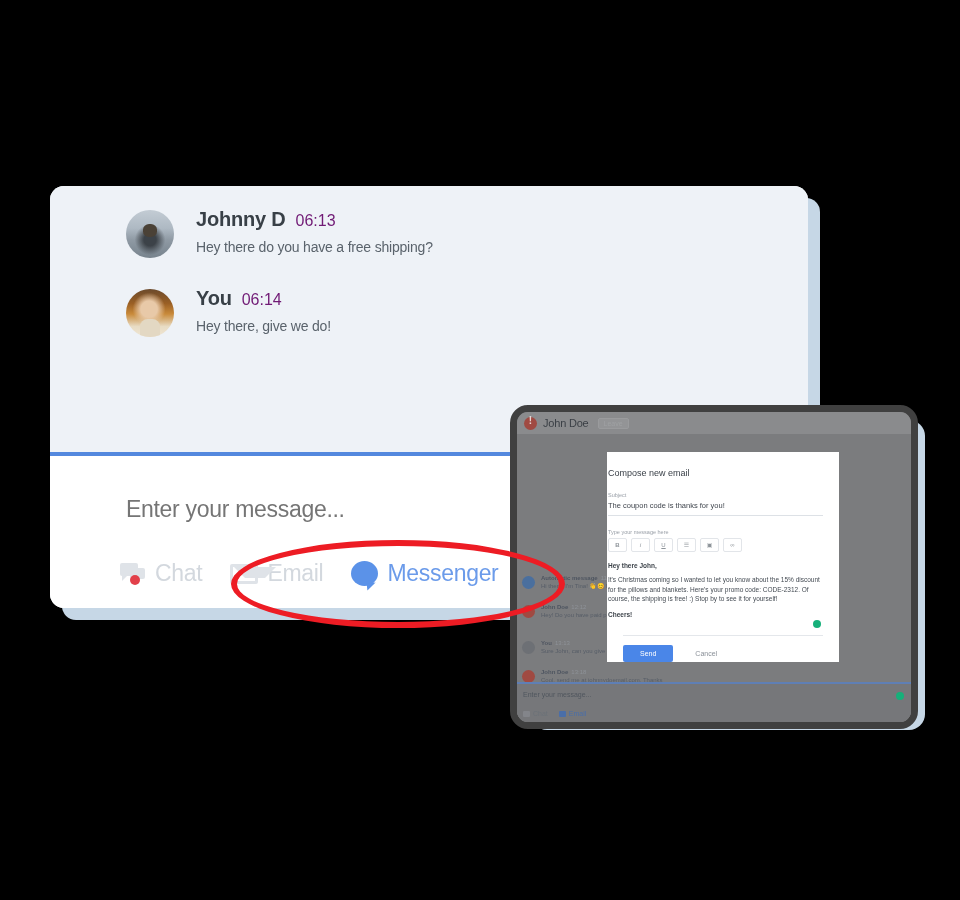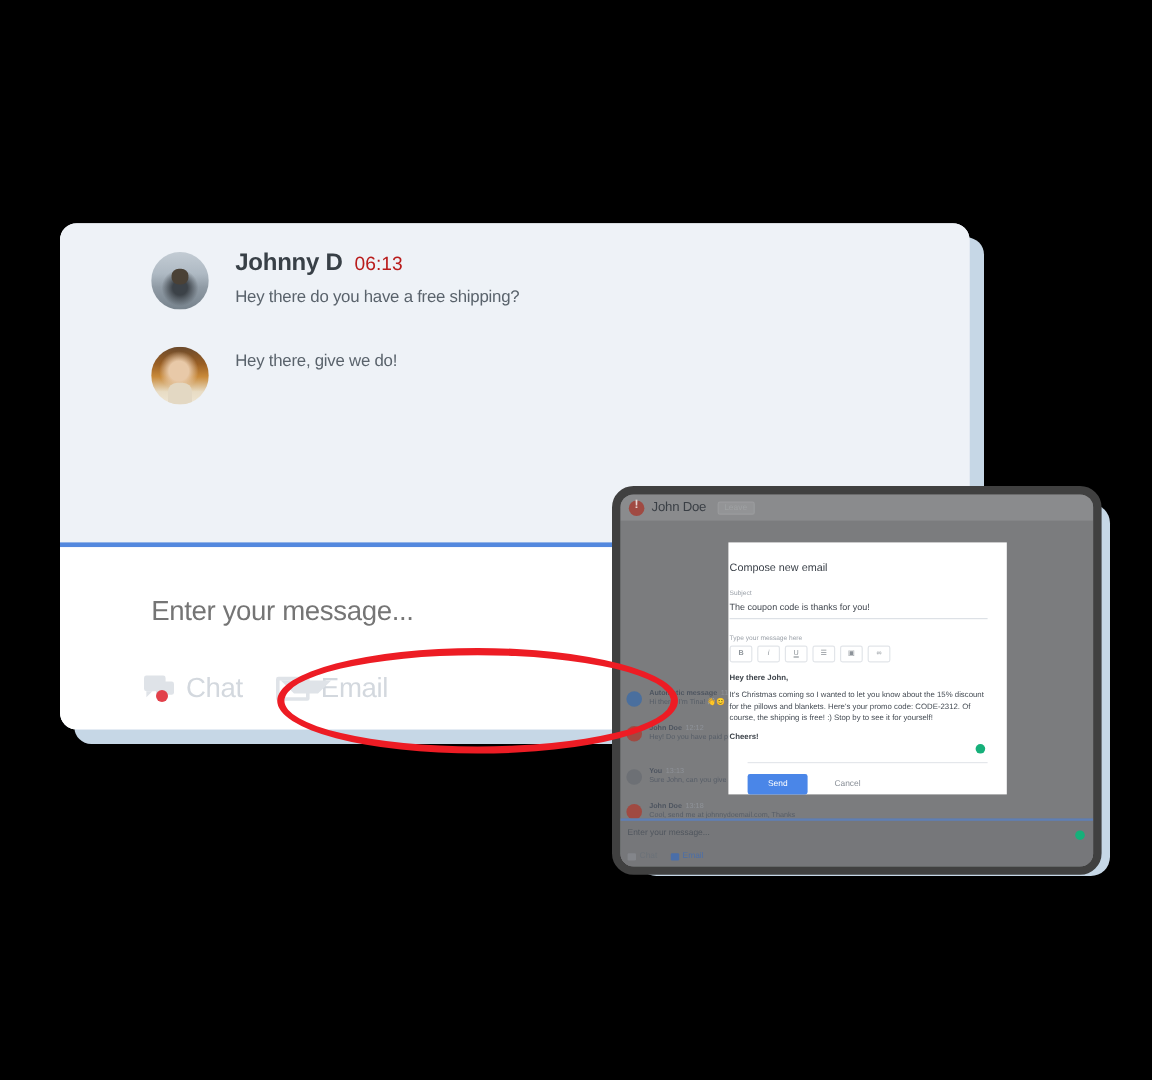--- a/index.html
+++ b/index.html
@@ -110,21 +110,21 @@
     white-space: nowrap;
   }
   .msg-author {
     font-size: 20px;
     font-weight: bold;
     color: #384047;
     letter-spacing: -0.2px;
   }
   .msg-time {
     font-size: 16px;
-    color: #b91c1c;
+    color: #701a75;
     margin-left: 10px;
     font-weight: normal;
   }
   .msg-text {
     margin-left: 70px;
     font-size: 14px;
     color: #5a636c;
     line-height: 30px;
     letter-spacing: -0.2px;
     white-space: nowrap;
@@ -547,20 +547,23 @@
       <div class="msg-row" data-idx="0">
         <div class="avatar photo-a"></div>
         <div class="msg-head">
           <span class="msg-author">Johnny D</span><span class="msg-time">06:13</span>
         </div>
         <div class="msg-text">Hey there do you have a free shipping?</div>
       </div>
 
       <div class="msg-row" data-idx="1">
         <div class="avatar photo-b"></div>
+        <div class="msg-head">
+          <span class="msg-author">You</span><span class="msg-time">06:14</span>
+        </div>
         <div class="msg-text">Hey there, give we do!</div>
       </div>
 
 
     </div>
 
     <div class="chat-divider"></div>
 
     <div class="composer">
       <input class="composer-input" type="text" placeholder="Enter your message..." style="">
@@ -574,20 +577,24 @@
               <span class="dot"></span>
           </span>
           <span class="channel-label">Chat</span>
         </div>
 
         <div class="channel">
           <span class="icon-mail"></span>
           <span class="channel-label">Email</span>
         </div>
 
+        <div class="channel active">
+          <span class="icon-messenger"></span>
+          <span class="channel-label">Messenger</span>
+        </div>
 
       </div>
     </div>
   </div>
 
   <div class="annot-ellipse"></div>
 
   <div class="win2-shadow"></div>
 
   <div class="win2">

